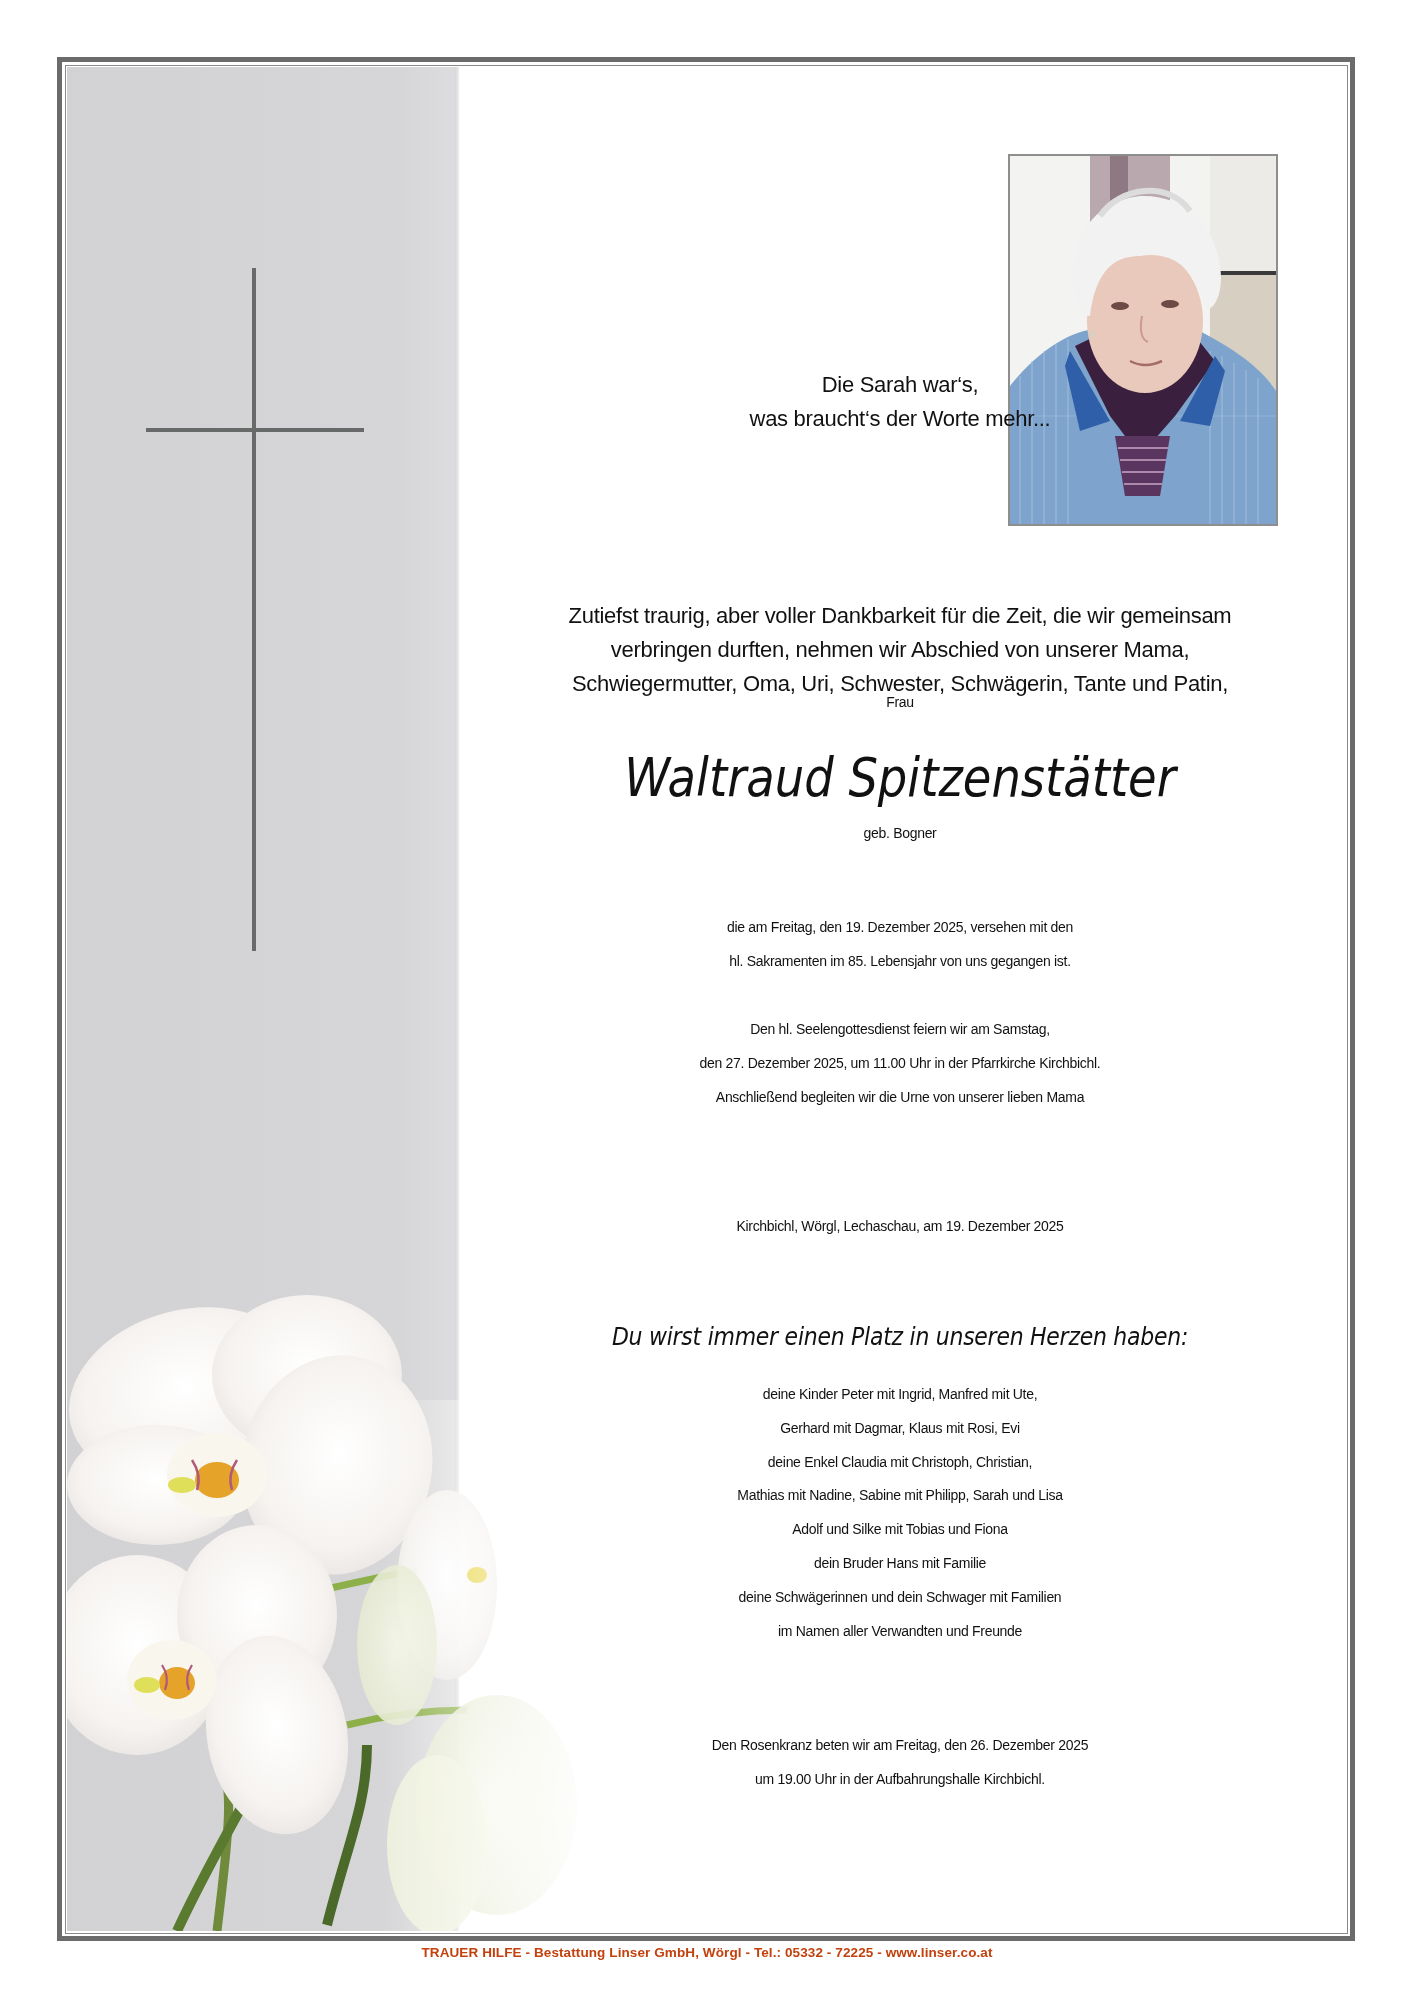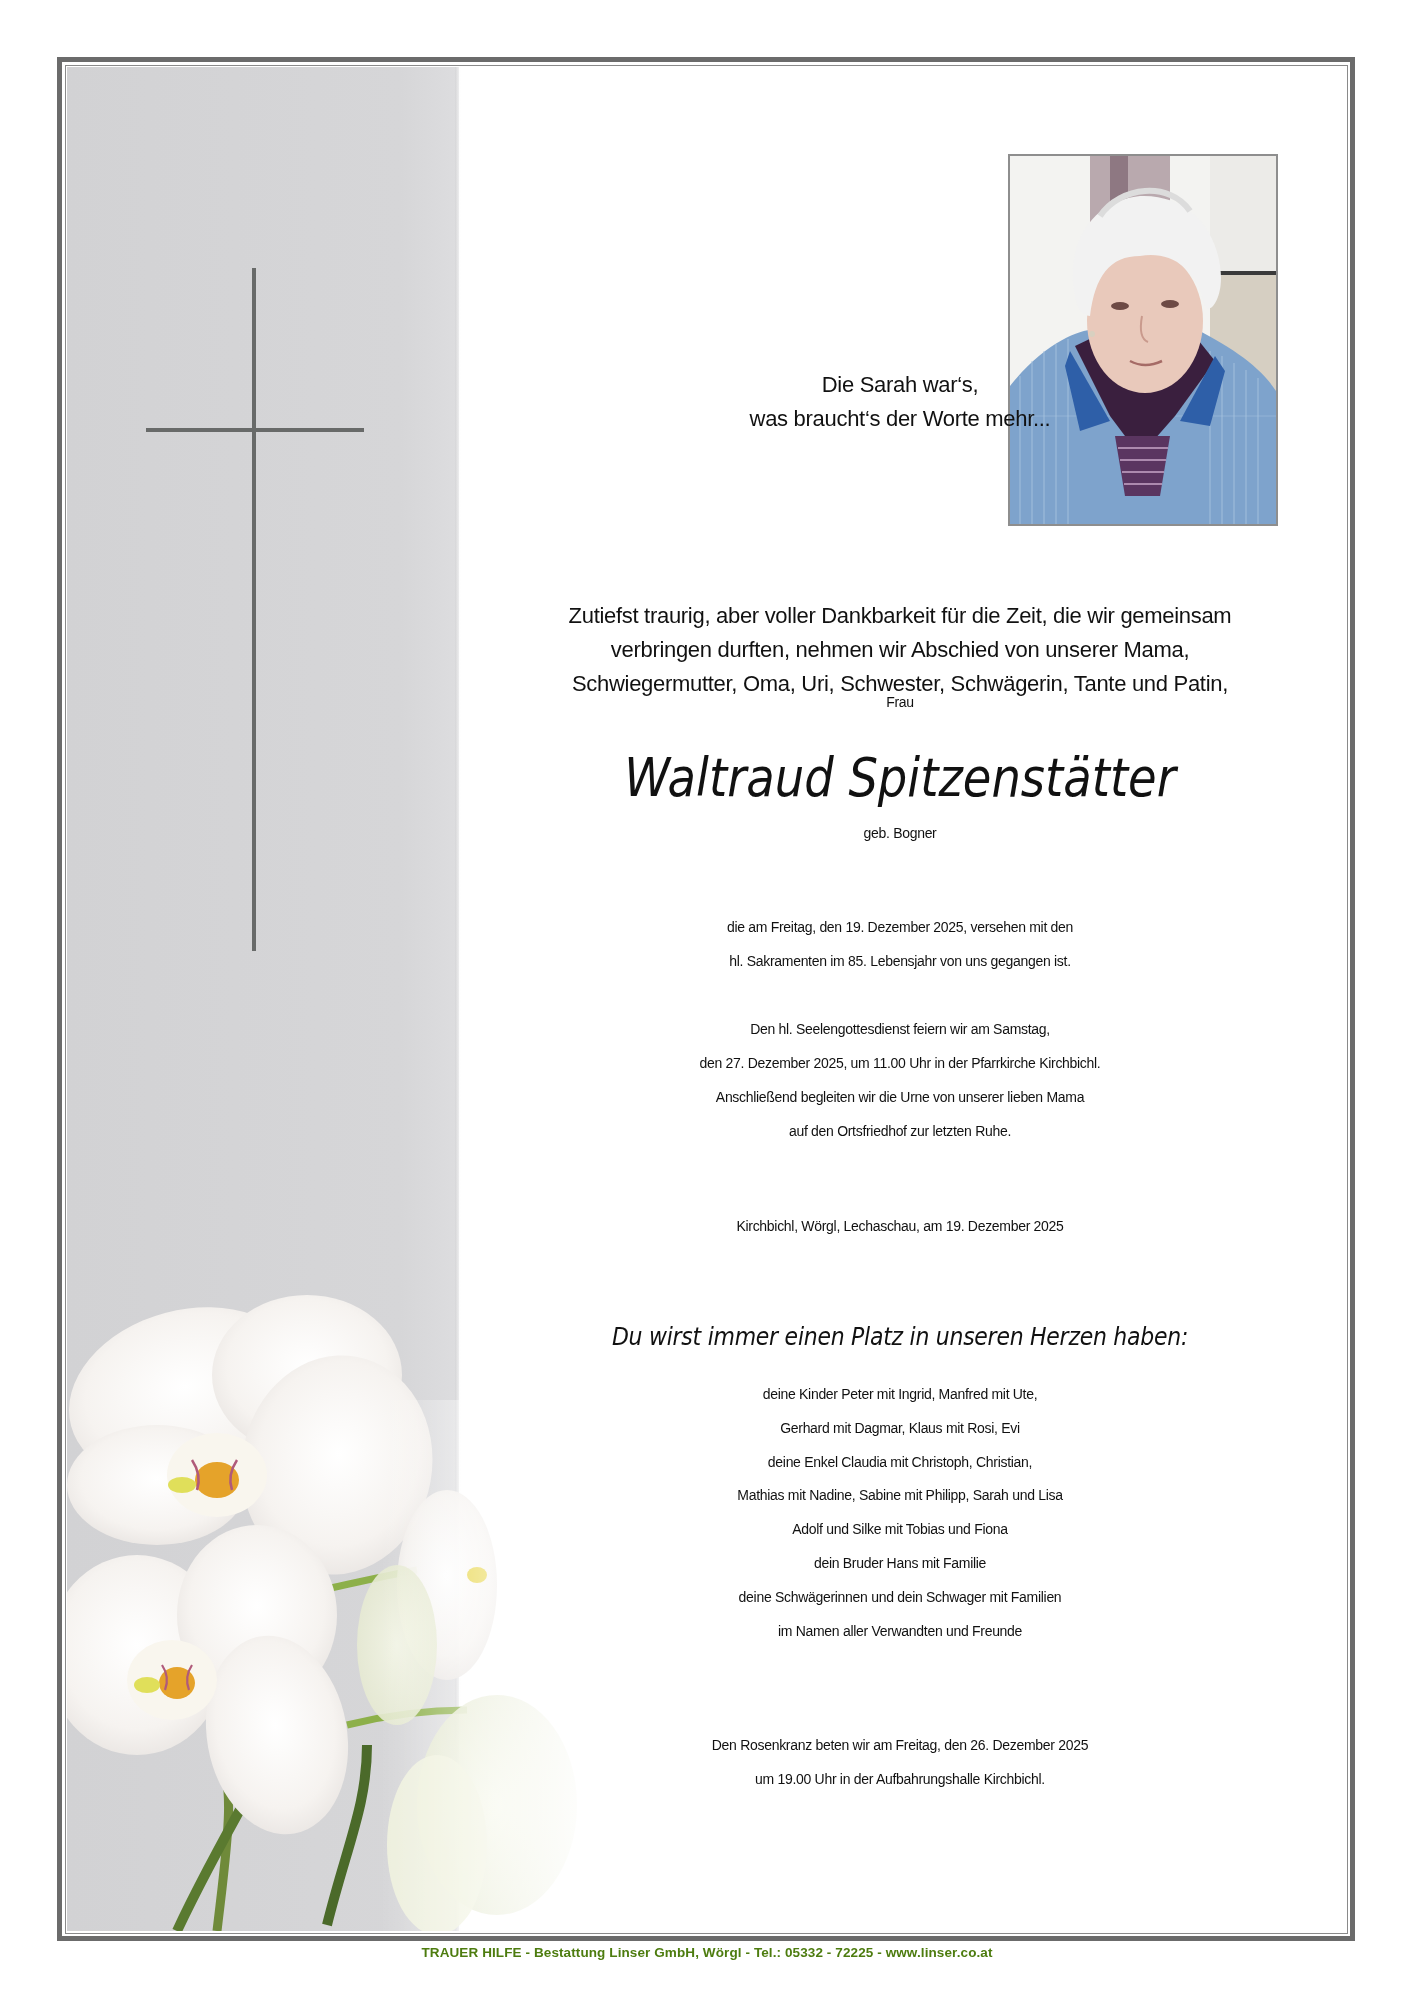--- a/index.html
+++ b/index.html
@@ -22,21 +22,21 @@
   .frau { top: 694px; }
   .name { top: 748px; font-family: "DejaVu Sans", sans-serif; font-style: italic; font-size: 54px; letter-spacing: 0px; font-weight: normal; transform: scaleX(0.86); transform-origin: center; line-height: 60px; }
   .geb { top: 825px; }
   .death { top: 910px; }
   .service { top: 1012px; }
   .place-date { top: 1218px; }
   .heart { top: 1322px; font-family: "DejaVu Sans", sans-serif; font-style: italic; font-size: 25px; transform: scaleX(0.88); transform-origin: center; }
   .mourners { top: 1378px; }
   .mourners .line { line-height: 33.8px; }
   .rosary { top: 1728px; }
-  .footer { position: absolute; left: 0; top: 1941px; width: 1414px; text-align: center; font-family: "Liberation Sans", sans-serif; font-weight: bold; font-size: 13.5px; color: #4d7c0f; letter-spacing: 0.1px; line-height: 24px; }
+  .footer { position: absolute; left: 0; top: 1941px; width: 1414px; text-align: center; font-family: "Liberation Sans", sans-serif; font-weight: bold; font-size: 13.5px; color: #c2410c; letter-spacing: 0.1px; line-height: 24px; }
 </style>
 </head>
 <body>
 
 <div class="frame-outer"></div>
 <div class="frame-inner"></div>
 
 <div class="side-panel"></div>
 <div class="panel-edge"></div>
 
@@ -161,21 +161,20 @@
 
 <div class="txt death">
   <span class="line">die am Freitag, den 19. Dezember 2025, versehen mit den</span>
   <span class="line">hl. Sakramenten im 85. Lebensjahr von uns gegangen ist.</span>
 </div>
 
 <div class="txt service">
   <span class="line">Den hl. Seelengottesdienst feiern wir am Samstag,</span>
   <span class="line">den 27. Dezember 2025, um 11.00 Uhr in der Pfarrkirche Kirchbichl.</span>
   <span class="line">Anschließend begleiten wir die Urne von unserer lieben Mama</span>
-  <span class="line">auf den Ortsfriedhof zur letzten Ruhe.</span>
 </div>
 
 <div class="txt place-date">Kirchbichl, Wörgl, Lechaschau, am 19. Dezember 2025</div>
 
 <div class="txt heart">Du wirst immer einen Platz in unseren Herzen haben:</div>
 
 <div class="txt mourners">
   <span class="line">deine Kinder Peter mit Ingrid, Manfred mit Ute,</span>
   <span class="line">Gerhard mit Dagmar, Klaus mit Rosi, Evi</span>
   <span class="line">deine Enkel Claudia mit Christoph, Christian,</span>

